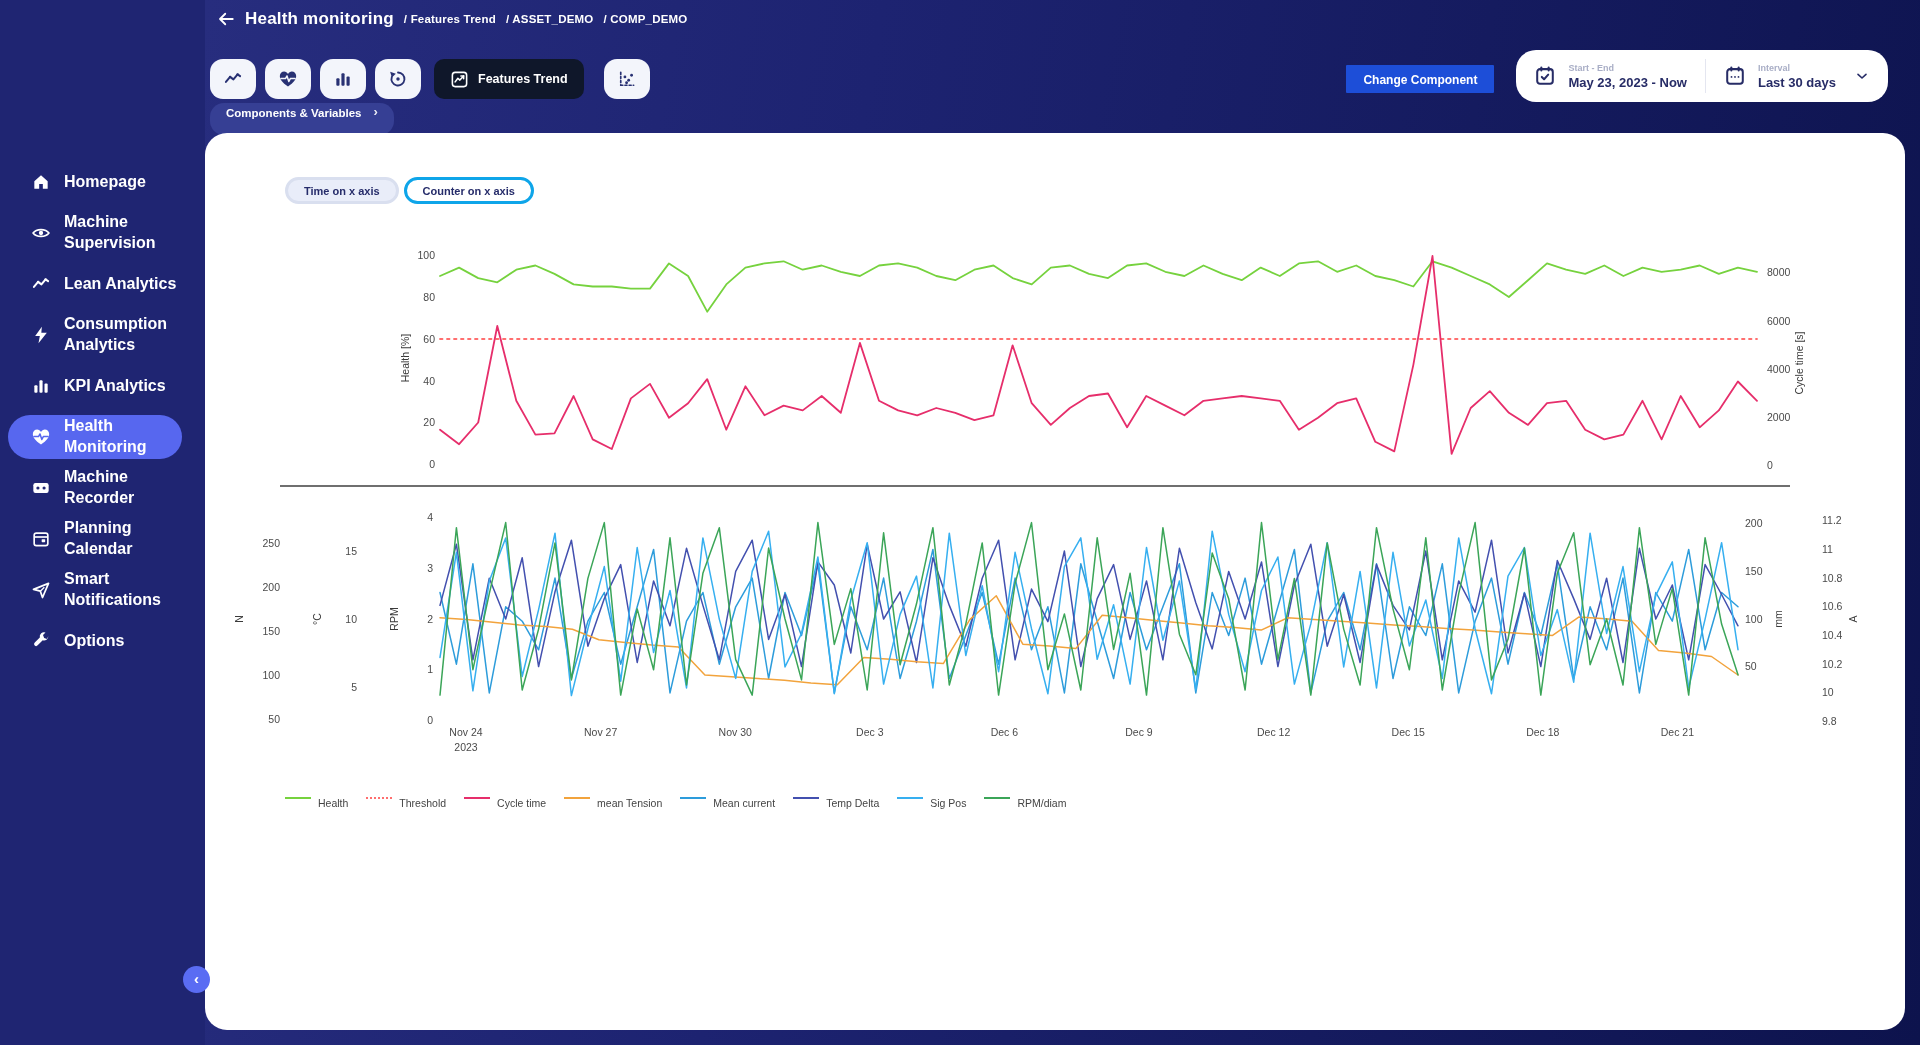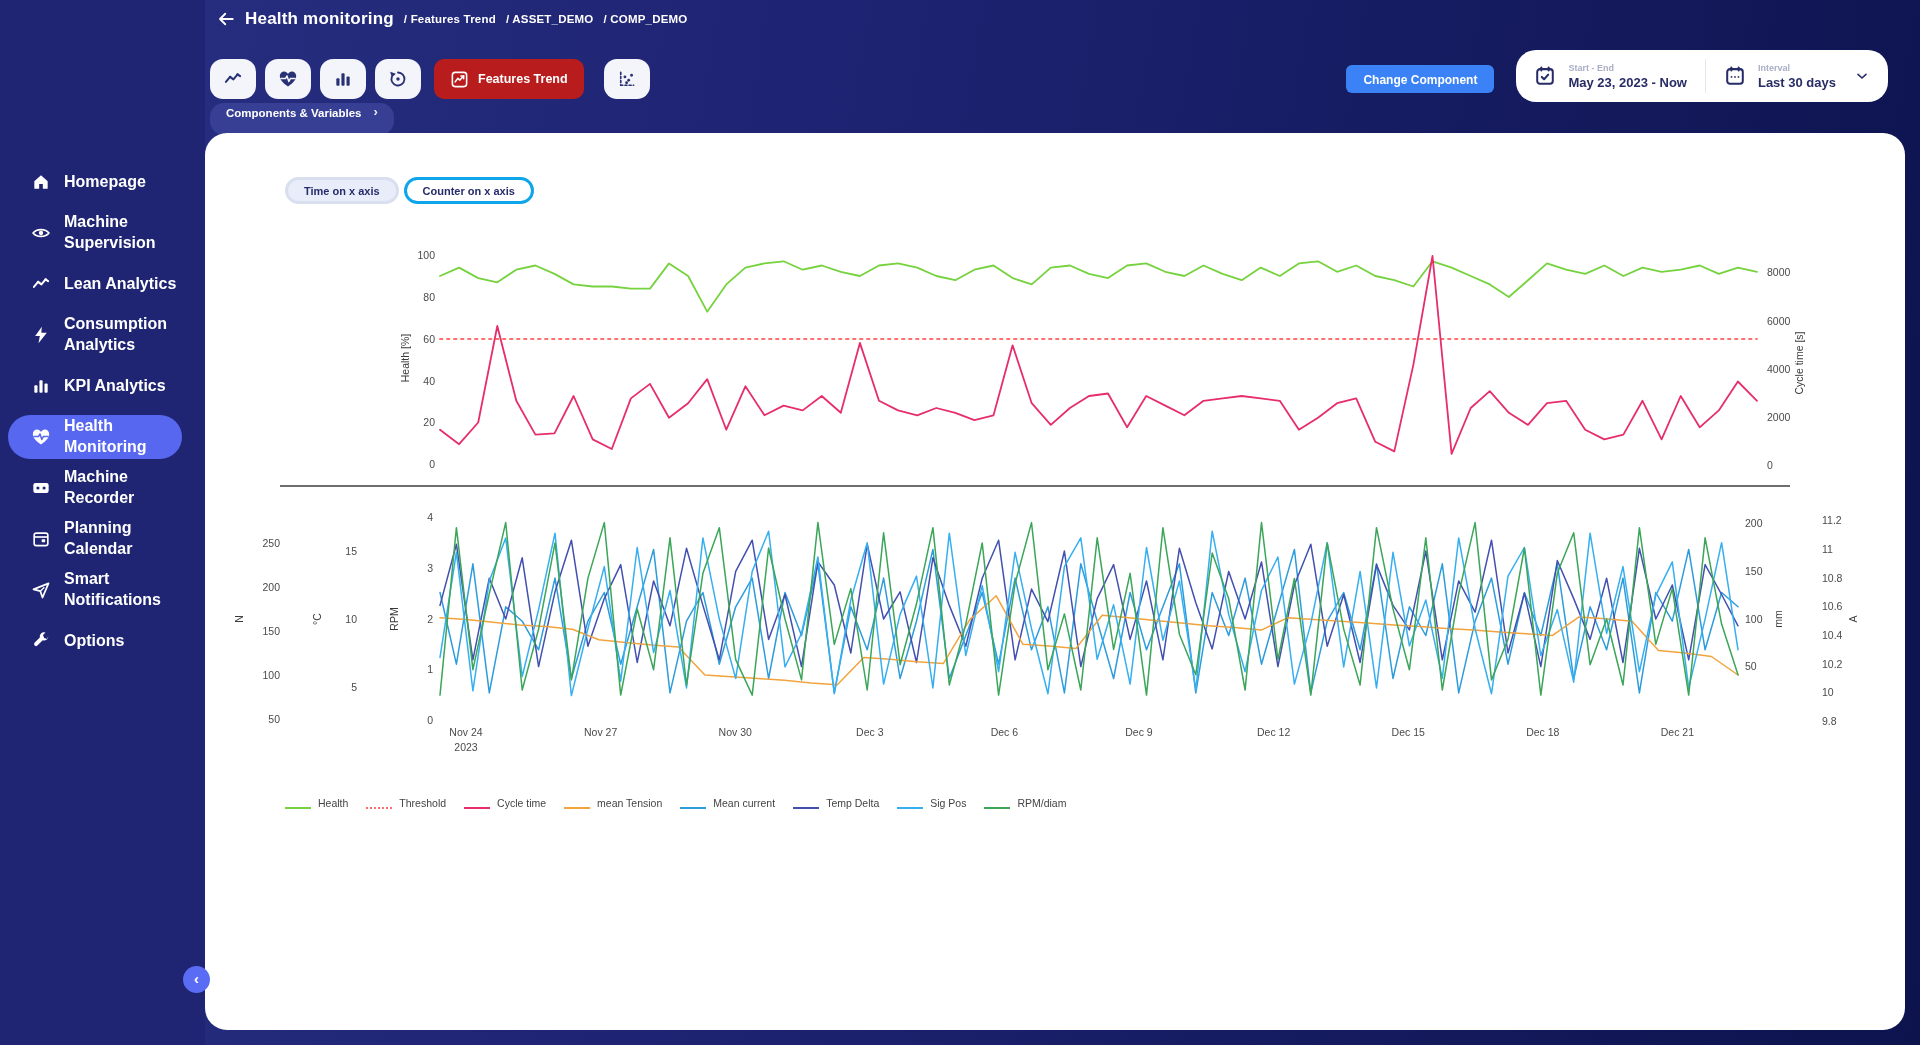--- a/index.html
+++ b/index.html
@@ -13,24 +13,24 @@
   
   .topbar{position:absolute;left:205px;top:0;width:1715px;height:133px}
   .crumb-row{position:absolute;left:8px;top:0;height:38px;display:flex;align-items:center;color:#fff}
   .back-btn{width:26px;height:26px;display:flex;align-items:center;justify-content:center;cursor:pointer;margin-right:6px}
   .page-title{font-size:17px;font-weight:bold;margin:0;letter-spacing:.2px}
   .crumbs{display:flex;align-items:center;margin-left:10px;gap:10px}
   .crumb{font-size:11.5px;font-weight:bold;letter-spacing:.2px}
   .toolbar{position:absolute;left:5px;top:56px;right:0;display:flex;align-items:center;gap:9px}
   .icon-btn{width:46px;height:40px;border:none;border-radius:13px;background:#f3f5fb;color:#283173;
     display:flex;align-items:center;justify-content:center;cursor:pointer;--pulse:#f3f5fb}
-  .ft-btn{height:40px;border:none;border-radius:10px;background:#b91c1c;color:#fff;display:flex;align-items:center;
+  .ft-btn{height:40px;border:none;border-radius:10px;background:#0f172a;color:#fff;display:flex;align-items:center;
     gap:9px;padding:0 16px;font-size:12.5px;font-weight:bold;cursor:pointer;margin-left:4px;font-family:inherit}
   .scatter-margin{margin-left:11px}
-  .cc-btn{margin-left:auto;height:28px;border:none;border-radius:6px;background:#3b82f6;color:#fff;
+  .cc-btn{margin-left:auto;height:28px;border:none;border-radius:1px;background:#1d4ed8;color:#fff;
     font-size:12px;font-weight:bold;padding:8px 17px;cursor:pointer;font-family:inherit}
   .datebox{margin-left:13px;margin-right:32px;height:52px;background:#fff;border-radius:20px;display:flex;align-items:center;margin-top:-6px}
   .dgroup{display:flex;align-items:center;gap:12px;padding:0 18px;cursor:pointer}
   .dtexts{display:flex;flex-direction:column;gap:2px}
   .dlabel{font-size:9px;color:#a9aec6;font-weight:bold}
   .dvalue{font-size:13px;color:#272c66;font-weight:bold}
   .ddivider{width:1px;height:34px;background:#e4e6f0}
   .dchev{color:#272c66;margin-left:6px}
   .cv-pill{position:absolute;left:5px;top:103px;height:27px;border:none;border-radius:14px;background:#363f94;
     color:#fff;font-size:11.5px;font-weight:bold;display:flex;align-items:flex-end;gap:12px;padding:16px 16px;cursor:pointer;font-family:inherit}
@@ -57,21 +57,21 @@
   .content{position:absolute;left:205px;top:133px;width:1700px;height:897px;background:#fff;border-radius:22px;z-index:2}
   .toggles{position:absolute;left:80px;top:44px;display:flex;gap:5px}
   .toggle{height:27px;border-radius:14px;border:3px solid #0ea5e9;background:#fff;color:#262c6a;
     font-size:11px;font-weight:bold;padding:0 16px;cursor:pointer;font-family:inherit}
   .toggle.active{background:#e9edf9;border-color:#d9dfef}
   #chartSvg{position:absolute;left:0;top:70px}
   .tick{font-size:10.5px;fill:#4a4a4a;font-family:"Liberation Sans",sans-serif}
   .alab{font-size:10.5px;fill:#3a3a3a;font-family:"Liberation Sans",sans-serif}
   .xlab{font-size:10.5px;fill:#4a4a4a;font-family:"Liberation Sans",sans-serif}
   .legend{position:absolute;left:80px;top:664px;display:flex;align-items:center;gap:18px}
-  .leg-item{display:flex;align-items:flex-end;gap:7px}
+  .leg-item{display:flex;align-items:flex-start;gap:7px}
   .leg-line{width:26px;height:0;border-top-width:2px}
   .leg-label{font-size:10.5px;color:#444}
 </style>
 </head>
 <body>
 
 <div class="page">
 
   <header class="topbar">
     <div class="crumb-row">

